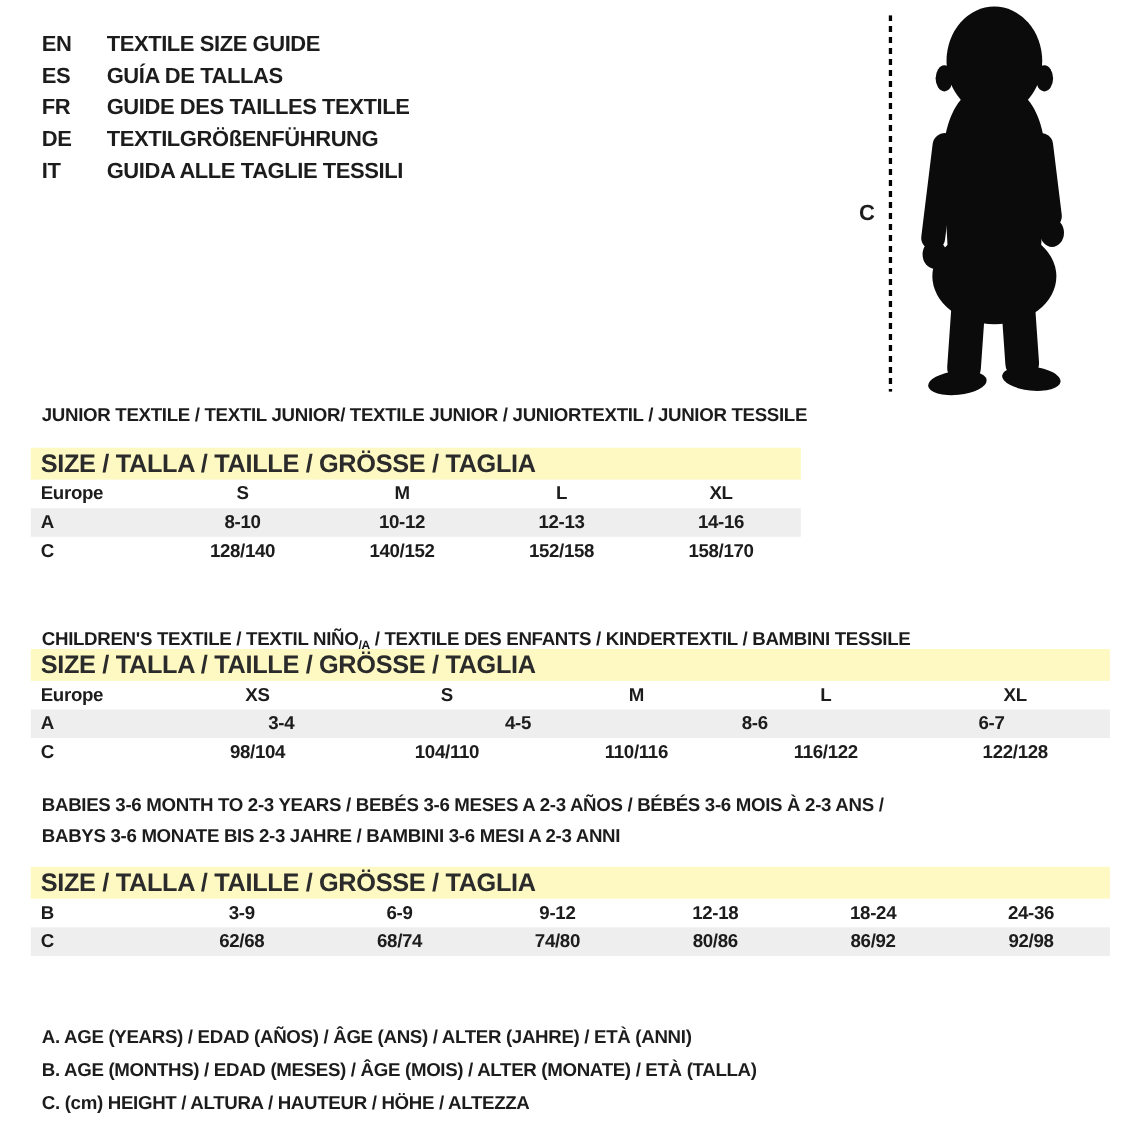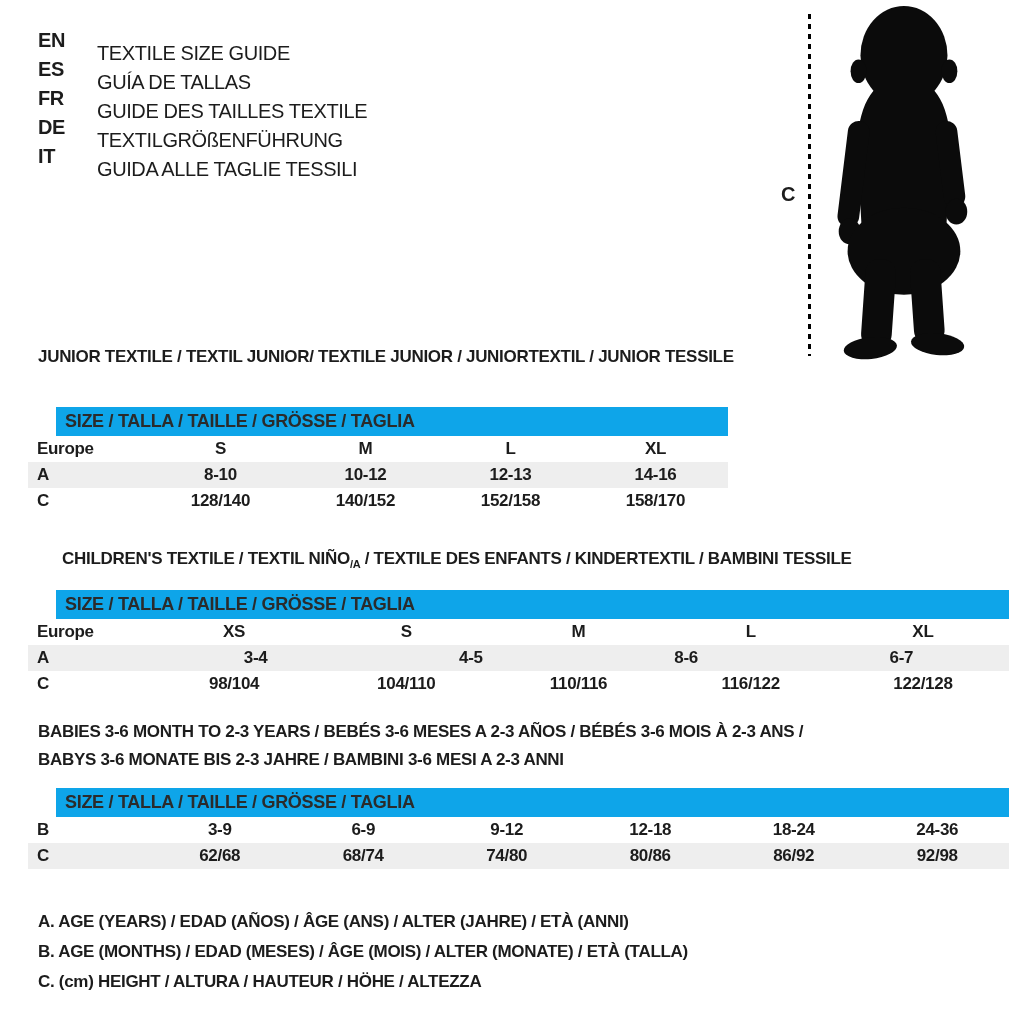--- a/index.html
+++ b/index.html
@@ -4,45 +4,45 @@
 <style>
   html,body { margin:0; padding:0; background:#ffffff; }
   .canvas {
     position:relative; width:1024px; height:1024px; background:#ffffff;
     font-family:"Liberation Sans", sans-serif; color:#1c1c1c; overflow:hidden;padding-left:12px;
   }
   
   .lang-block { position:absolute; left:38px; top:26px; }
   .lang-line { display:flex; height:29px; line-height:29px; }
   .lang-code { width:59px; font-size:20px; font-weight:700; letter-spacing:-0.4px; }
-  .lang-title { font-size:20px; font-weight:400; letter-spacing:-0.4px; white-space:nowrap;margin-top:13px; }
+  .lang-title { font-size:20px; font-weight:700; letter-spacing:-0.4px; white-space:nowrap; }
   
   .figure-silhouette { position:absolute; left:815px; top:4px; width:172px; height:356px; }
   .dotted-line {
     position:absolute; left:808px; top:14px; width:3px; height:342px;
     background:repeating-linear-gradient(to bottom, #000 0 5px, transparent 5px 10px);
   }
   .height-label { position:absolute; left:781px; top:183px; font-size:20px; font-weight:700; }
   
   .section-title {
     position:absolute; left:38px; font-size:17px; font-weight:700;
     letter-spacing:-0.3px; white-space:nowrap;
   }
   .section-title .subscript { font-size:11px; vertical-align:sub; }
   .size-table { position:absolute; left:28px; }
   .size-bar {
-    background:#0ea5e9; height:29px; line-height:29px; padding-left:9px;
-    font-size:18px; font-weight:700; letter-spacing:-0.3px; color:#2b2b2b;margin-left:28px;
+    background:#fef9c3; height:29px; line-height:29px; padding-left:9px;
+    font-size:23px; font-weight:700; letter-spacing:-0.3px; color:#2b2b2b;
   }
   .trow { display:flex; height:26px; line-height:26px; font-size:17px; font-weight:700; letter-spacing:-0.3px; }
   .trow.alt { background:#eeeeee; }
   .trow .lbl { width:120px; padding-left:9px; box-sizing:border-box; }
   .trow .val { flex:1; text-align:center; }
   
-  .legend { position:absolute; left:38px; top:907px; }
+  .legend { position:absolute; left:38px; top:928px; }
   .legend-line { height:30px; line-height:30px; font-size:17px; font-weight:700; letter-spacing:-0.3px; white-space:nowrap; }
 </style>
 </head>
 <body>
 
 <div class="canvas">
 
   <div class="lang-block">
     <div class="lang-line">
       <span class="lang-code">EN</span>
@@ -86,21 +86,21 @@
       <ellipse cx="88" cy="250" rx="57" ry="44"></ellipse>
 
       <rect x="47" y="258" width="31" height="90" rx="14" transform="rotate(4 62 300)"></rect>
       <rect x="96" y="258" width="31" height="86" rx="14" transform="rotate(-4 112 300)"></rect>
 
       <ellipse cx="54" cy="348" rx="27" ry="11" transform="rotate(-6 54 348)"></ellipse>
       <ellipse cx="122" cy="344" rx="27" ry="11" transform="rotate(6 122 344)"></ellipse>
     </g>
   </svg>
 
-  <div class="section-title" style="top:347px;">JUNIOR TEXTILE / TEXTIL JUNIOR/ TEXTILE JUNIOR / JUNIORTEXTIL / JUNIOR TESSILE</div>
+  <div class="section-title" style="top:368px;">JUNIOR TEXTILE / TEXTIL JUNIOR/ TEXTILE JUNIOR / JUNIORTEXTIL / JUNIOR TESSILE</div>
   <div class="size-table" style="top:407px; width:700px;">
     <div class="size-bar">SIZE / TALLA / TAILLE / GRÖSSE / TAGLIA</div>
     <div class="trow">
       <span class="lbl">Europe</span>
       <span class="val">S</span>
       <span class="val">M</span>
       <span class="val">L</span>
       <span class="val">XL</span>
     </div>
     <div class="trow alt">
@@ -112,21 +112,21 @@
     </div>
     <div class="trow">
       <span class="lbl">C</span>
       <span class="val">128/140</span>
       <span class="val">140/152</span>
       <span class="val">152/158</span>
       <span class="val">158/170</span>
     </div>
   </div>
 
-  <div class="section-title" style="top:549px;margin-left:24px;">
+  <div class="section-title" style="top:571px;">
     <span>CHILDREN'S TEXTILE / TEXTIL NIÑO</span><span class="subscript">/A</span><span> / TEXTILE DES ENFANTS / KINDERTEXTIL / BAMBINI TESSILE</span>
   </div>
   <div class="size-table" style="top:590px; width:981px;">
     <div class="size-bar">SIZE / TALLA / TAILLE / GRÖSSE / TAGLIA</div>
     <div class="trow">
       <span class="lbl">Europe</span>
       <span class="val">XS</span>
       <span class="val">S</span>
       <span class="val">M</span>
       <span class="val">L</span>

